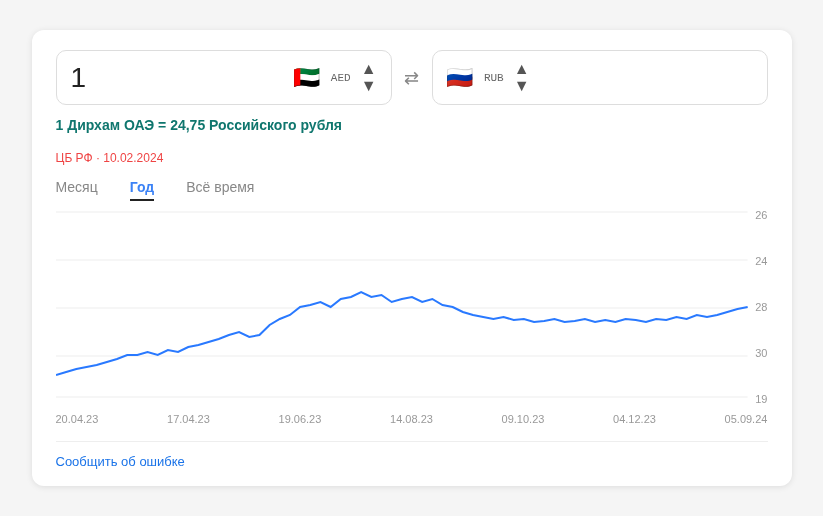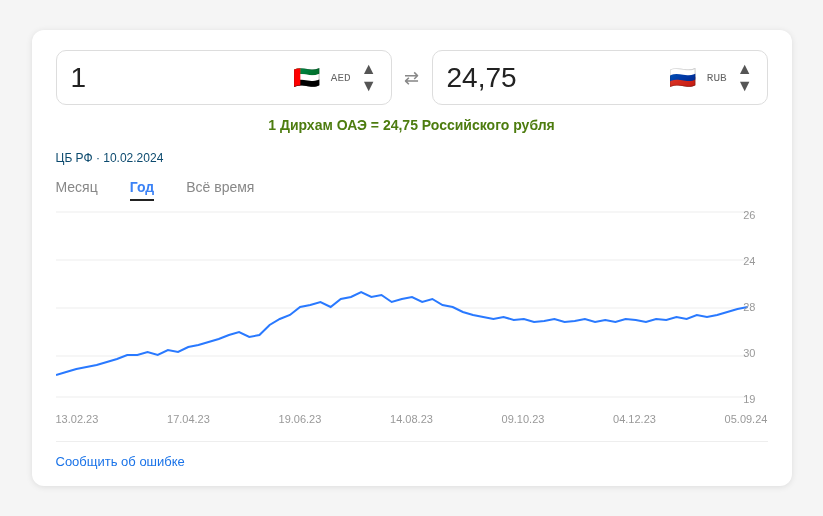--- a/index.html
+++ b/index.html
@@ -59,30 +59,29 @@
       display: flex;
       justify-content: center;
       align-items: center;
       font-size: 18px;
       color: #888;
       cursor: pointer;
       flex-shrink: 0;
     }
     .rate-text {
       font-size: 14px;
-      color: #4d7c0f;
+      color: #0f766e;
       margin-bottom: 18px;
-      text-align: center;
     }
     .rate-text strong {
       font-weight: 600;
     }
     .source-text {
       font-size: 12px;
-      color: #0c4a6e;
+      color: #ef4444;
       margin-bottom: 14px;
     }
     .tabs {
       display: flex;
       gap: 32px;
       margin-bottom: 4px;
     }
     .tab {
       font-size: 14px;
       color: #888;
@@ -109,21 +108,21 @@
       display: flex;
       justify-content: space-between;
       margin-top: 2px;
     }
     .x-label {
       font-size: 11px;
       color: #999;
     }
     .y-labels {
       position: absolute;
-      right: 12px;
+      right: 0;
       top: 0;
       height: 200px;
       display: flex;
       flex-direction: column;
       justify-content: space-between;
       padding: 2px 0;
     }
     .y-label {
       font-size: 11px;
       color: #999;
@@ -159,21 +158,20 @@
       <div class="currency-code">
         <span>AED</span>
       </div>
       <div class="stepper">
         <span>▲</span>
         <span>▼</span>
       </div>
     </div>
     <div class="arrows-btn">⇄</div>
     <div class="currency-box">
-      <span class="currency-amount">24,75</span>
       <span class="currency-flag">🇷🇺</span>
       <div class="currency-code">
         <span>RUB</span>
       </div>
       <div class="stepper">
         <span>▲</span>
         <span>▼</span>
       </div>
     </div>
   </div>
@@ -278,21 +276,21 @@
     <div class="y-labels">
       <span class="y-label">26</span>
       <span class="y-label">24</span>
       <span class="y-label">28</span>
       <span class="y-label">30</span>
       <span class="y-label">19</span>
     </div>
 
     
     <div class="x-labels">
-      <span class="x-label">13.02.23</span>
+      <span class="x-label">20.04.23</span>
       <span class="x-label">17.04.23</span>
       <span class="x-label">19.06.23</span>
       <span class="x-label">14.08.23</span>
       <span class="x-label">09.10.23</span>
       <span class="x-label">04.12.23</span>
       <span class="x-label">05.09.24</span>
     </div>
   </div>
 
   <hr class="divider">

